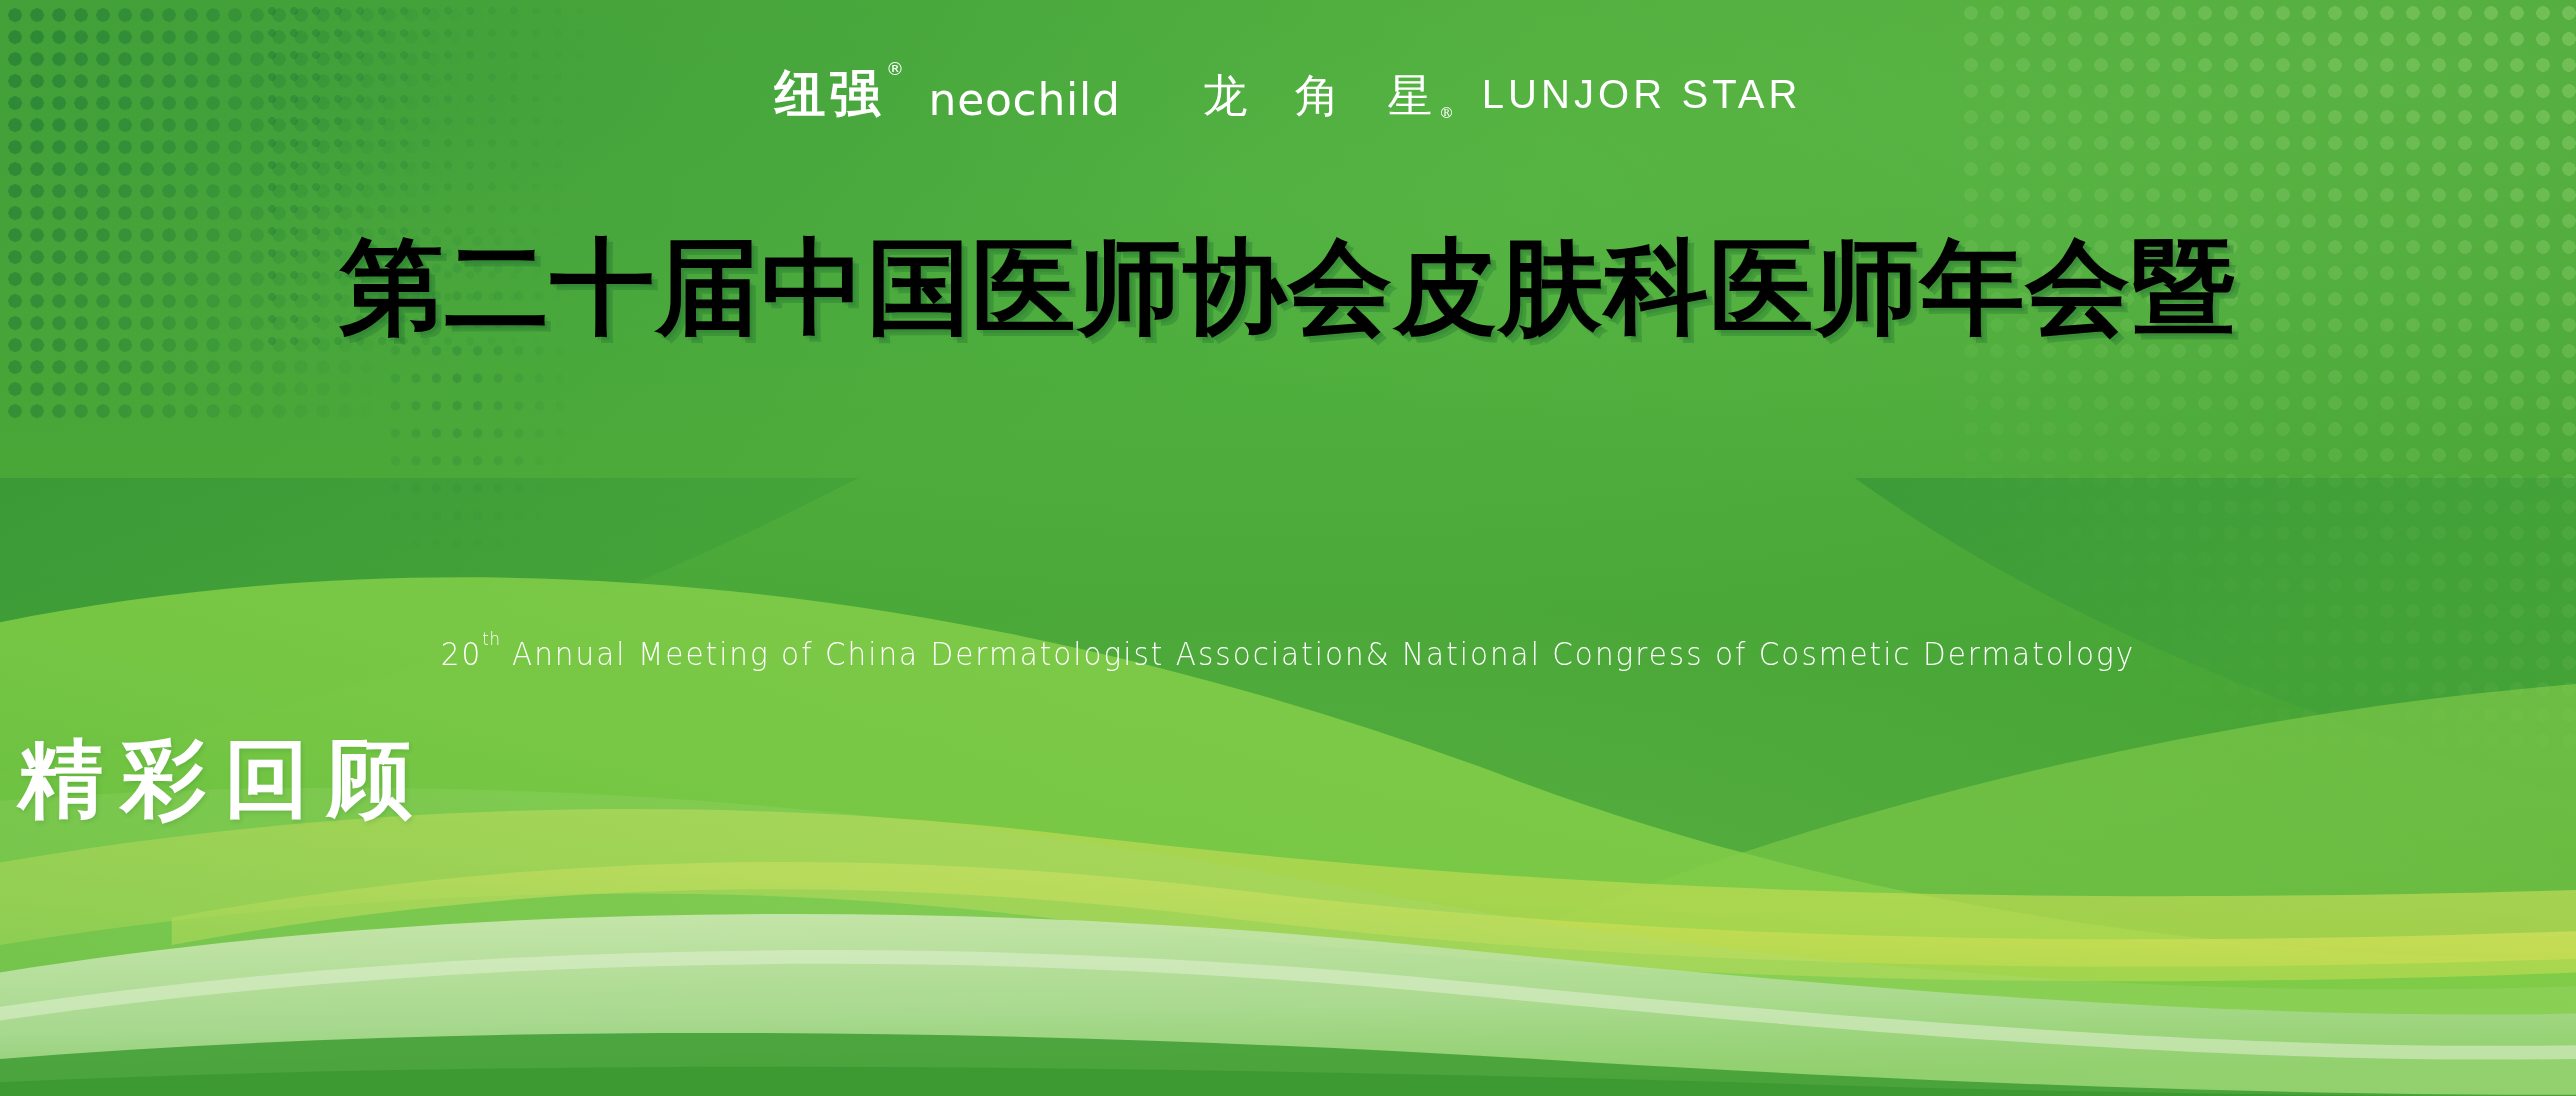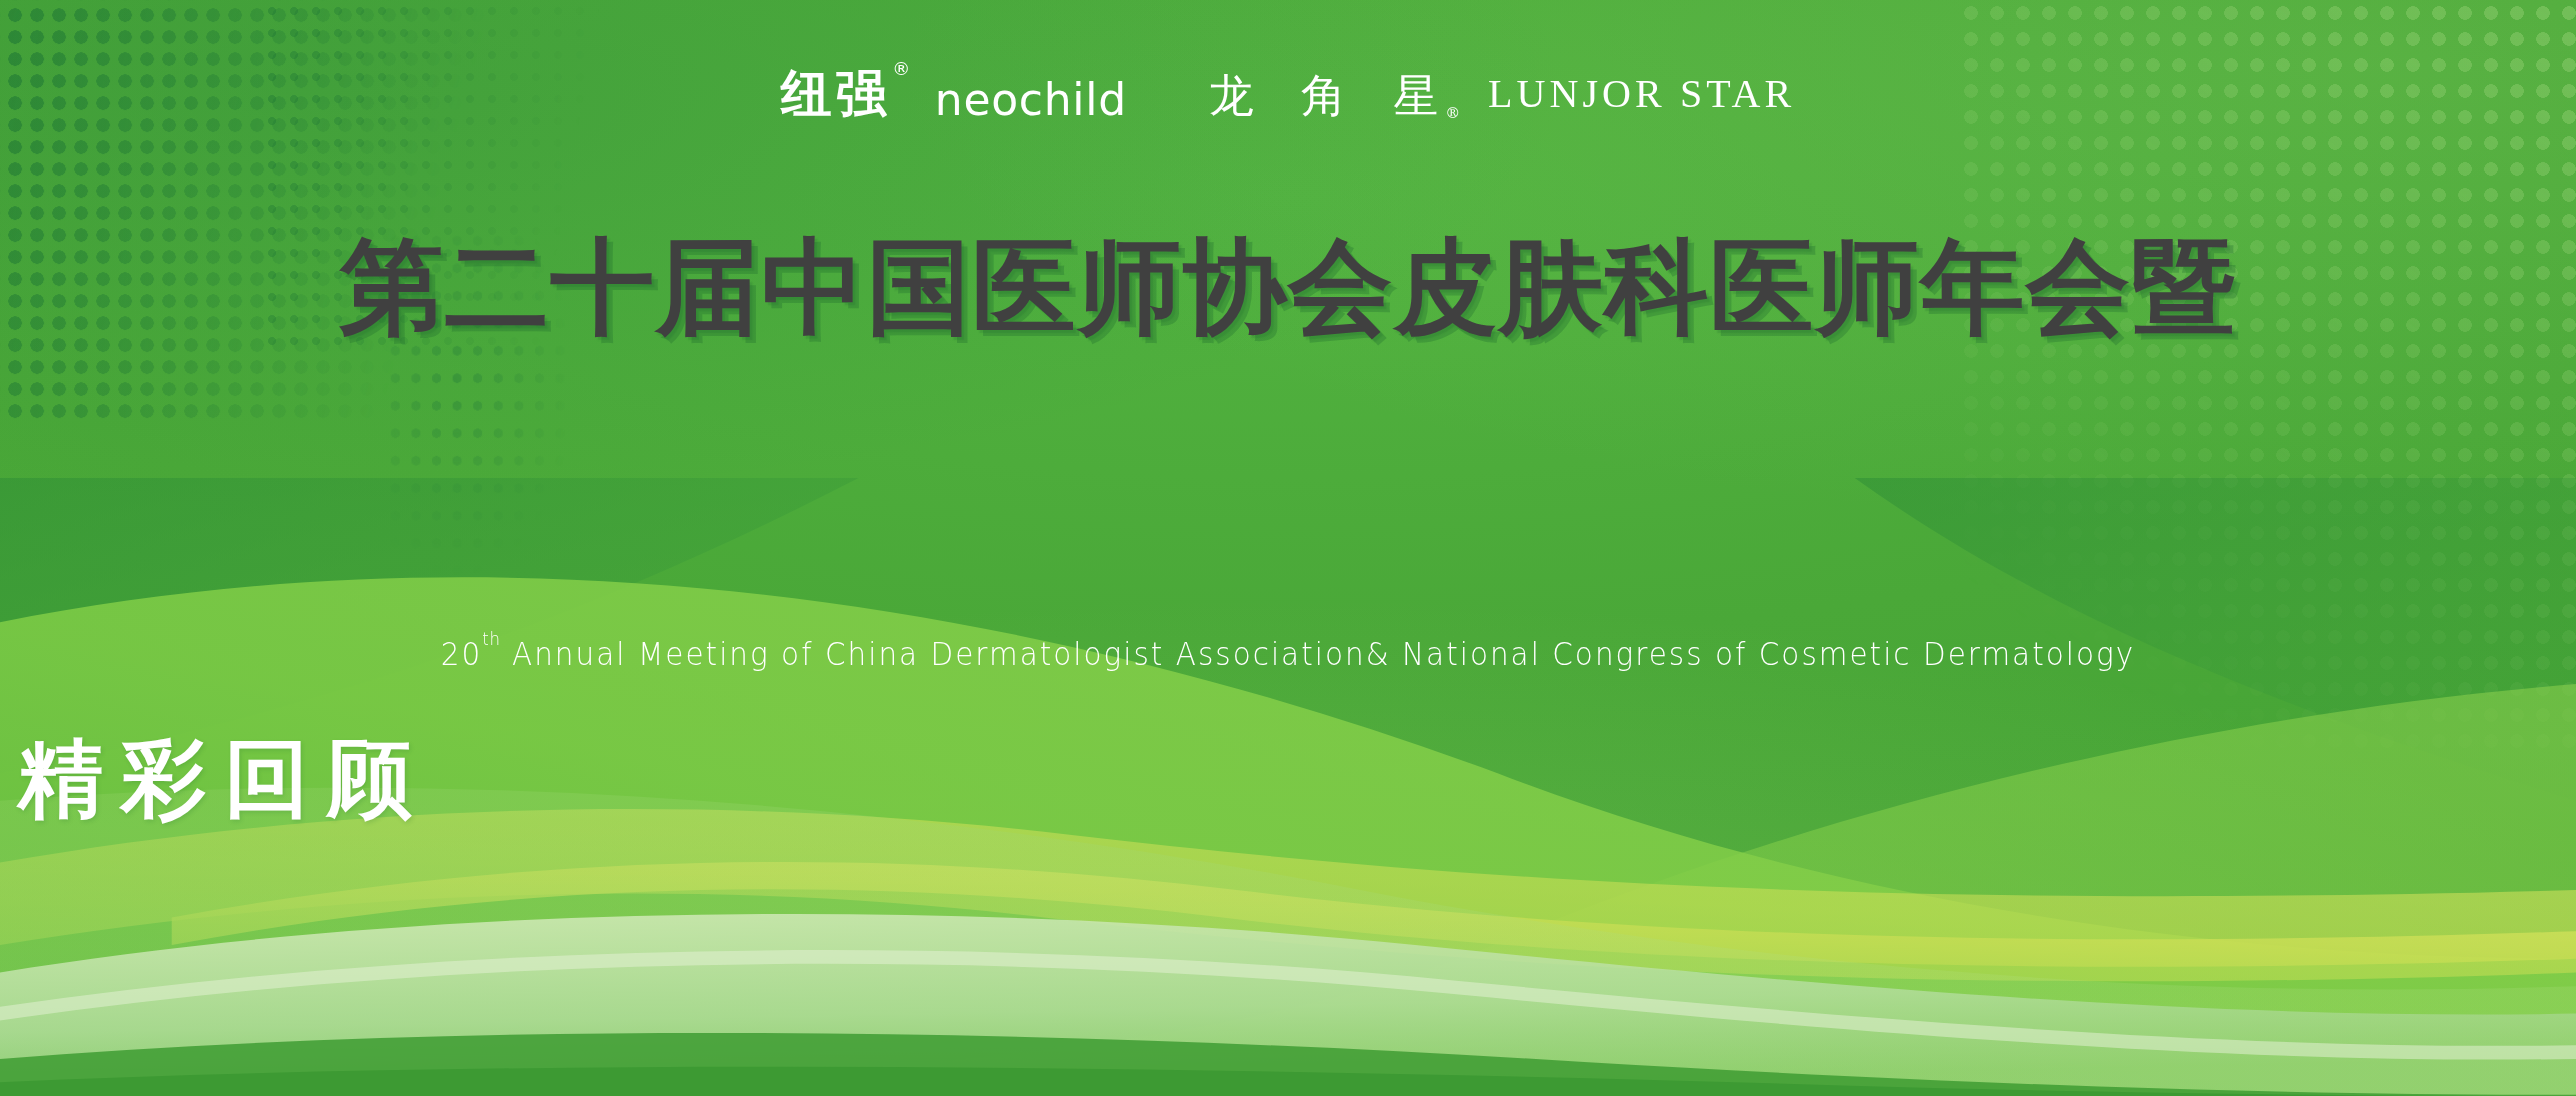--- a/index.html
+++ b/index.html
@@ -103,31 +103,31 @@
     font-family:"DejaVu Serif","Liberation Serif",serif;
     position:relative;
   }
   .reg-sub{
     font-size:15px; font-weight:400; letter-spacing:0;
     position:relative; top:6.9px; left:-9.6px;
   }
   .latin-serif{
     color:#fff; font-size:40px; font-weight:400;
     letter-spacing:4.1px; line-height:1;
-    font-family:Liberation Serif, serif;
+    font-family:Liberation Sans, sans-serif;
     position:relative; top:-1.4px;
   }
 
   
   .title-block{
     position:absolute; top:227px; left:0; width:100%;
     text-align:center;
   }
   .title-line{
-    color:#404040;
+    color:#000000;
     font-family:"DejaVu Sans","Liberation Sans",sans-serif;
     font-weight:700;
     font-size:104px;
     line-height:1.16;
     letter-spacing:1.4px;
     text-shadow:
       6.2px 6.2px 0 rgba(30,105,45,.30),
       2.7px 3.4px 1.4px rgba(30,105,45,.22);
     white-space:nowrap;
   }

